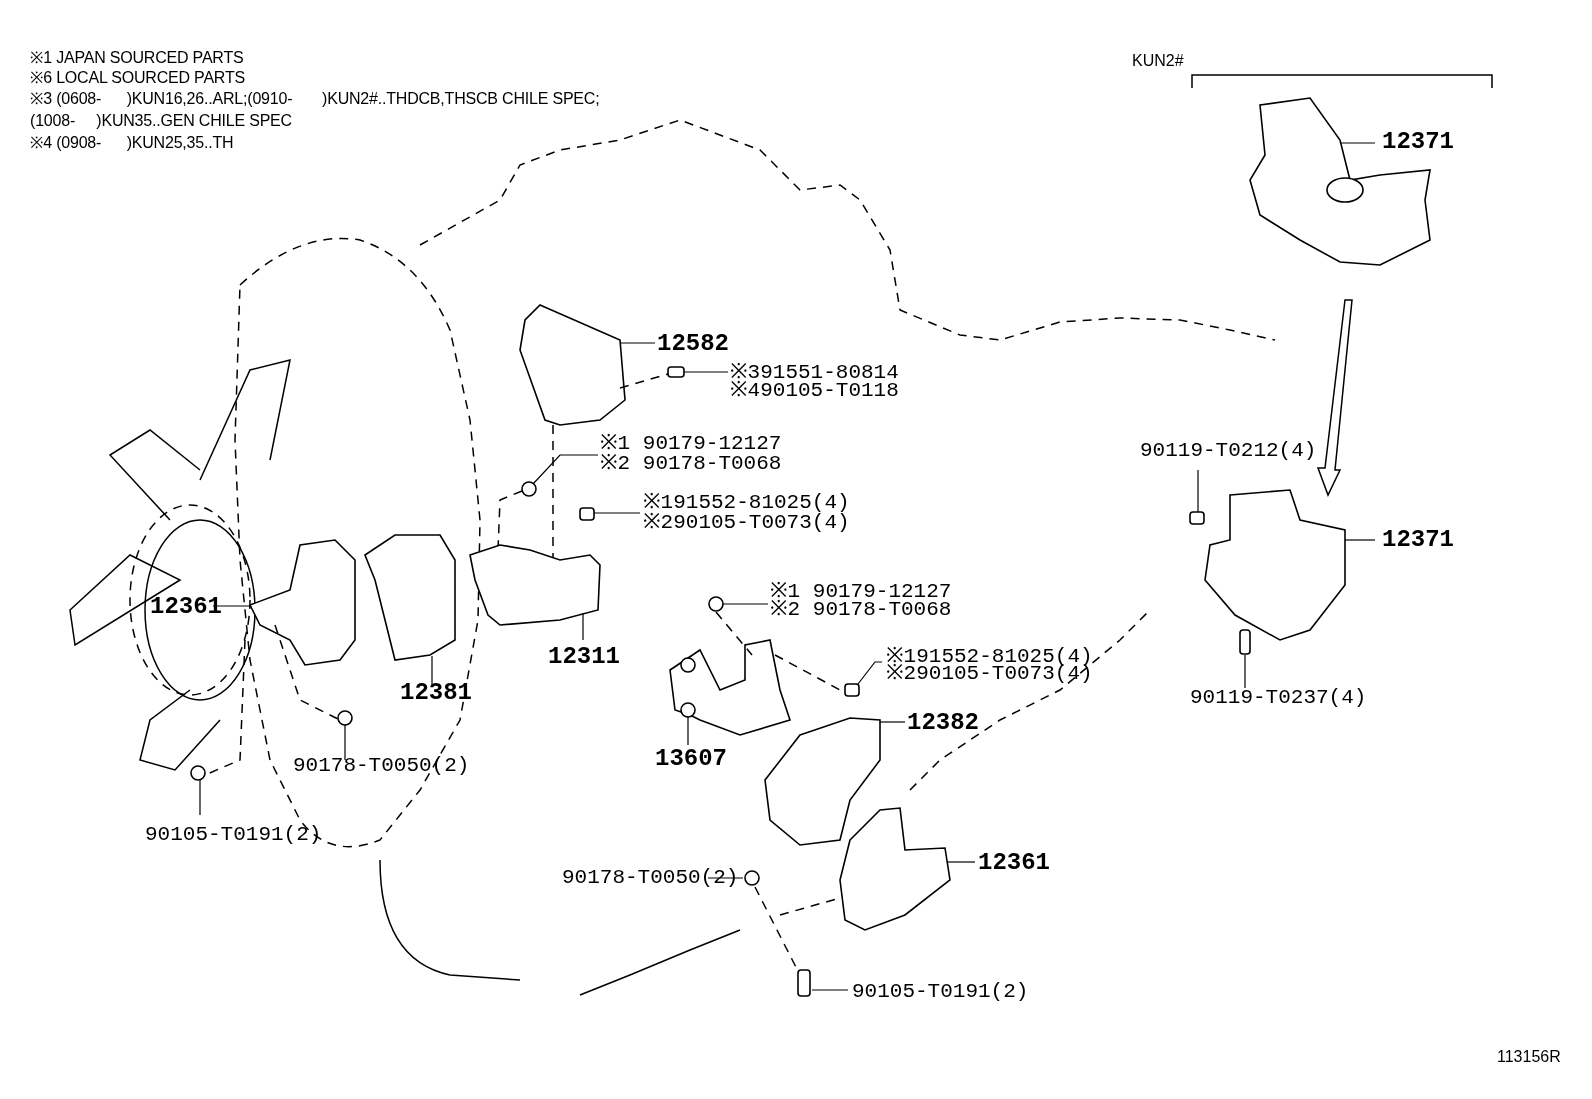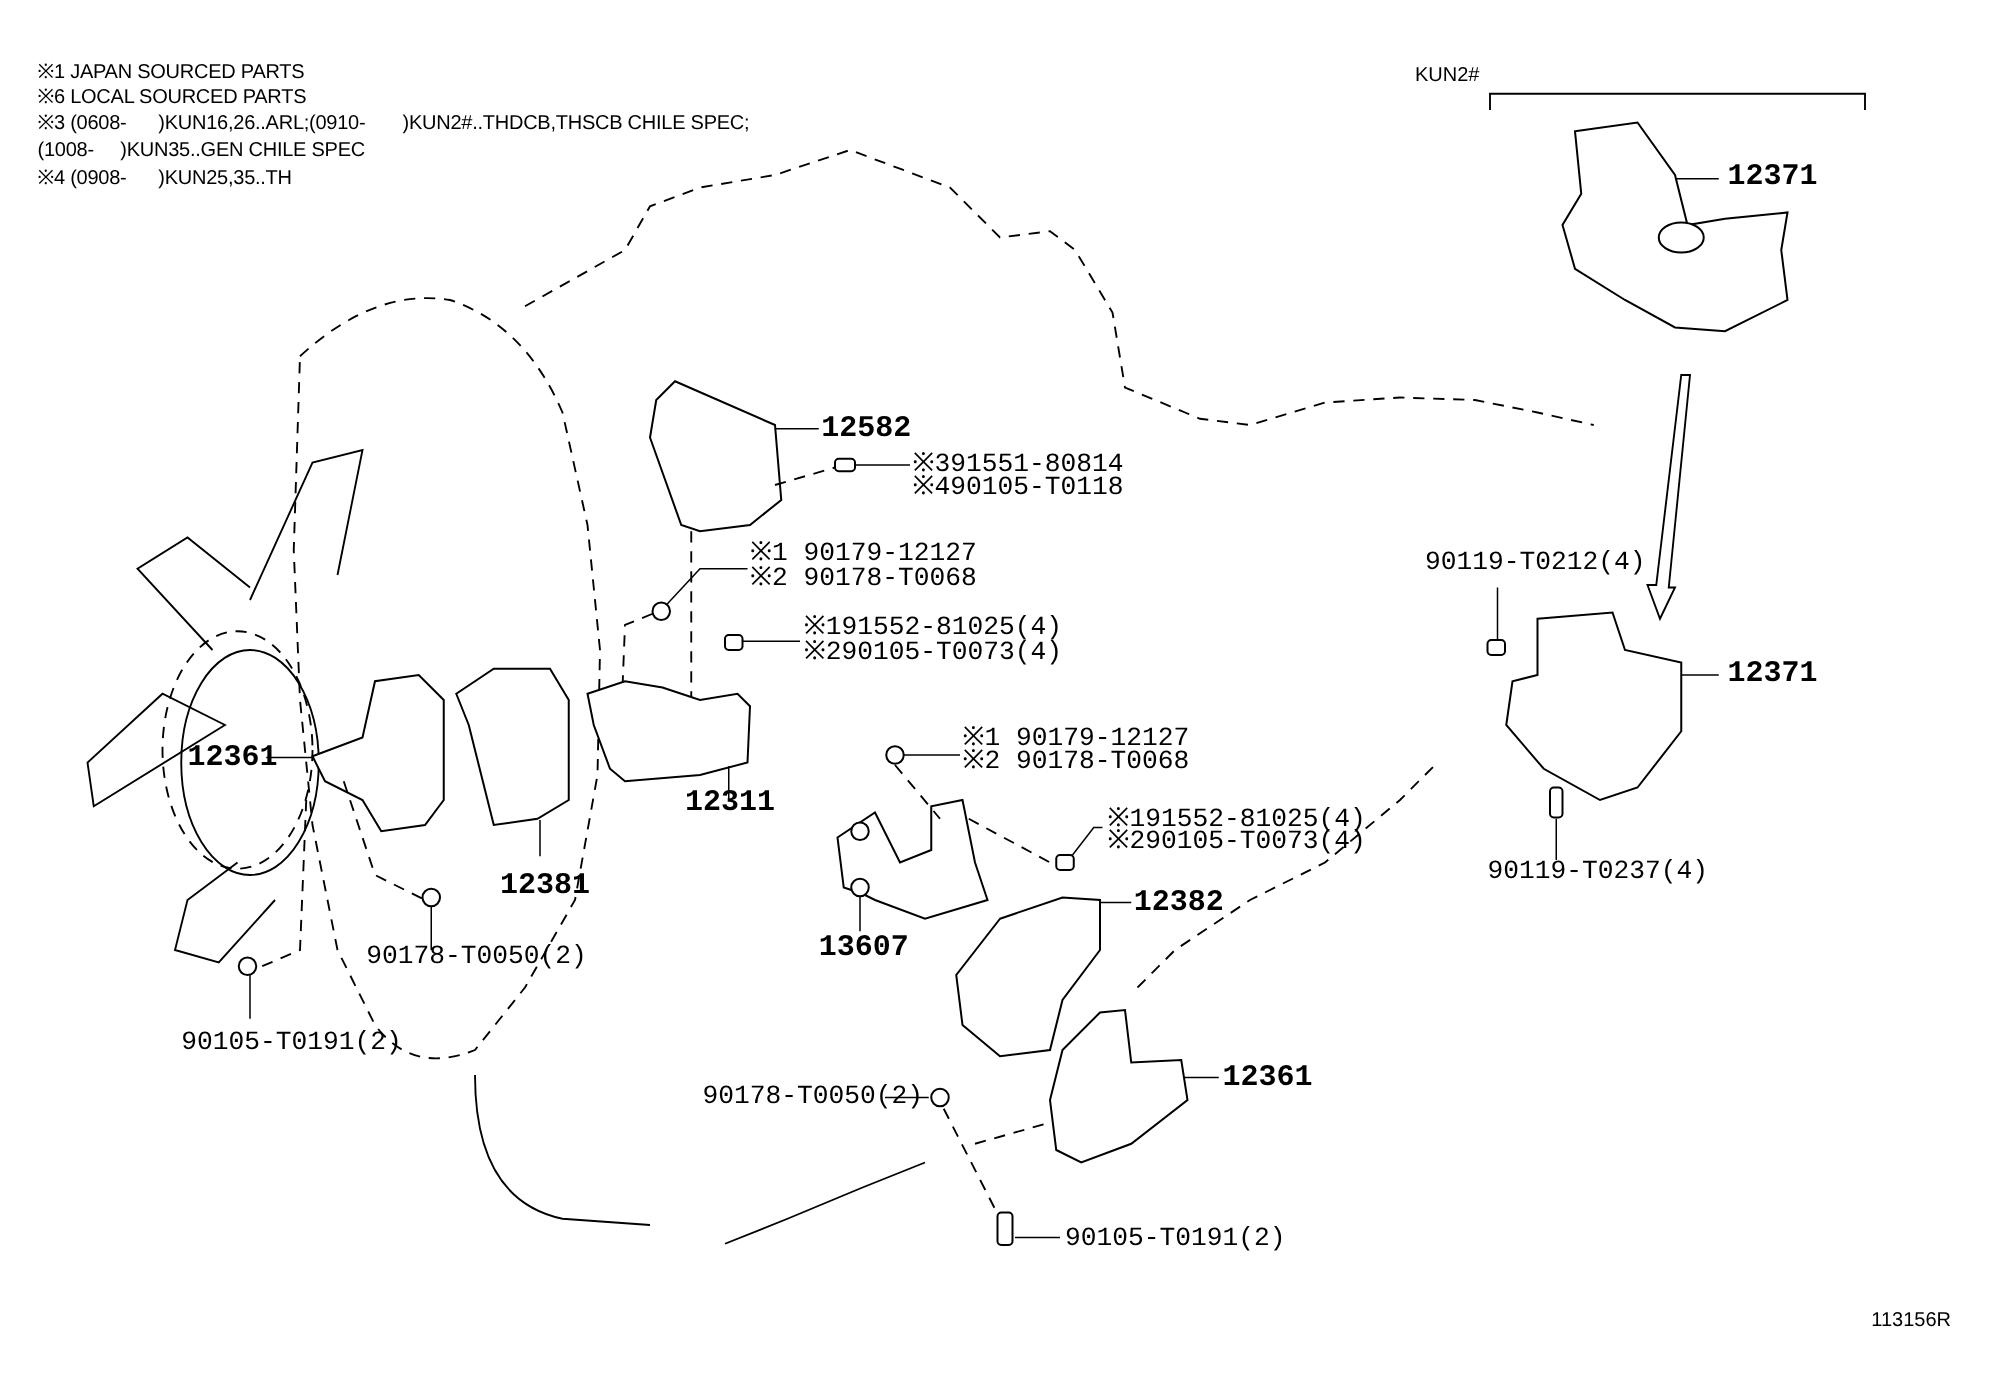--- a/index.html
+++ b/index.html
@@ -107,24 +107,24 @@
 
 <div class="tag" style="left:1132px;top:52px;">KUN2#</div>
 
 <div class="lbl big" style="left:657px;top:333px;">12582</div>
 <div class="lbl" style="left:730px;top:364px;">※391551-80814</div>
 <div class="lbl" style="left:730px;top:382px;">※490105-T0118</div>
 <div class="lbl" style="left:600px;top:435px;">※1 90179-12127</div>
 <div class="lbl" style="left:600px;top:455px;">※2 90178-T0068</div>
 <div class="lbl" style="left:643px;top:494px;">※191552-81025(4)</div>
 <div class="lbl" style="left:643px;top:514px;">※290105-T0073(4)</div>
-<div class="lbl big" style="left:548px;top:632px;">12311</div>
+<div class="lbl big" style="left:548px;top:646px;">12311</div>
 
 <div class="lbl big" style="left:150px;top:596px;">12361</div>
-<div class="lbl big" style="left:400px;top:682px;margin-top:16px;">12381</div>
+<div class="lbl big" style="left:400px;top:682px;">12381</div>
 <div class="lbl" style="left:293px;top:757px;">90178-T0050(2)</div>
 <div class="lbl" style="left:145px;top:826px;">90105-T0191(2)</div>
 
 <div class="lbl" style="left:770px;top:583px;">※1 90179-12127</div>
 <div class="lbl" style="left:770px;top:601px;">※2 90178-T0068</div>
 <div class="lbl" style="left:886px;top:648px;">※191552-81025(4)</div>
 <div class="lbl" style="left:886px;top:665px;">※290105-T0073(4)</div>
 <div class="lbl big" style="left:655px;top:748px;">13607</div>
 <div class="lbl big" style="left:907px;top:712px;">12382</div>
 <div class="lbl big" style="left:978px;top:852px;">12361</div>

